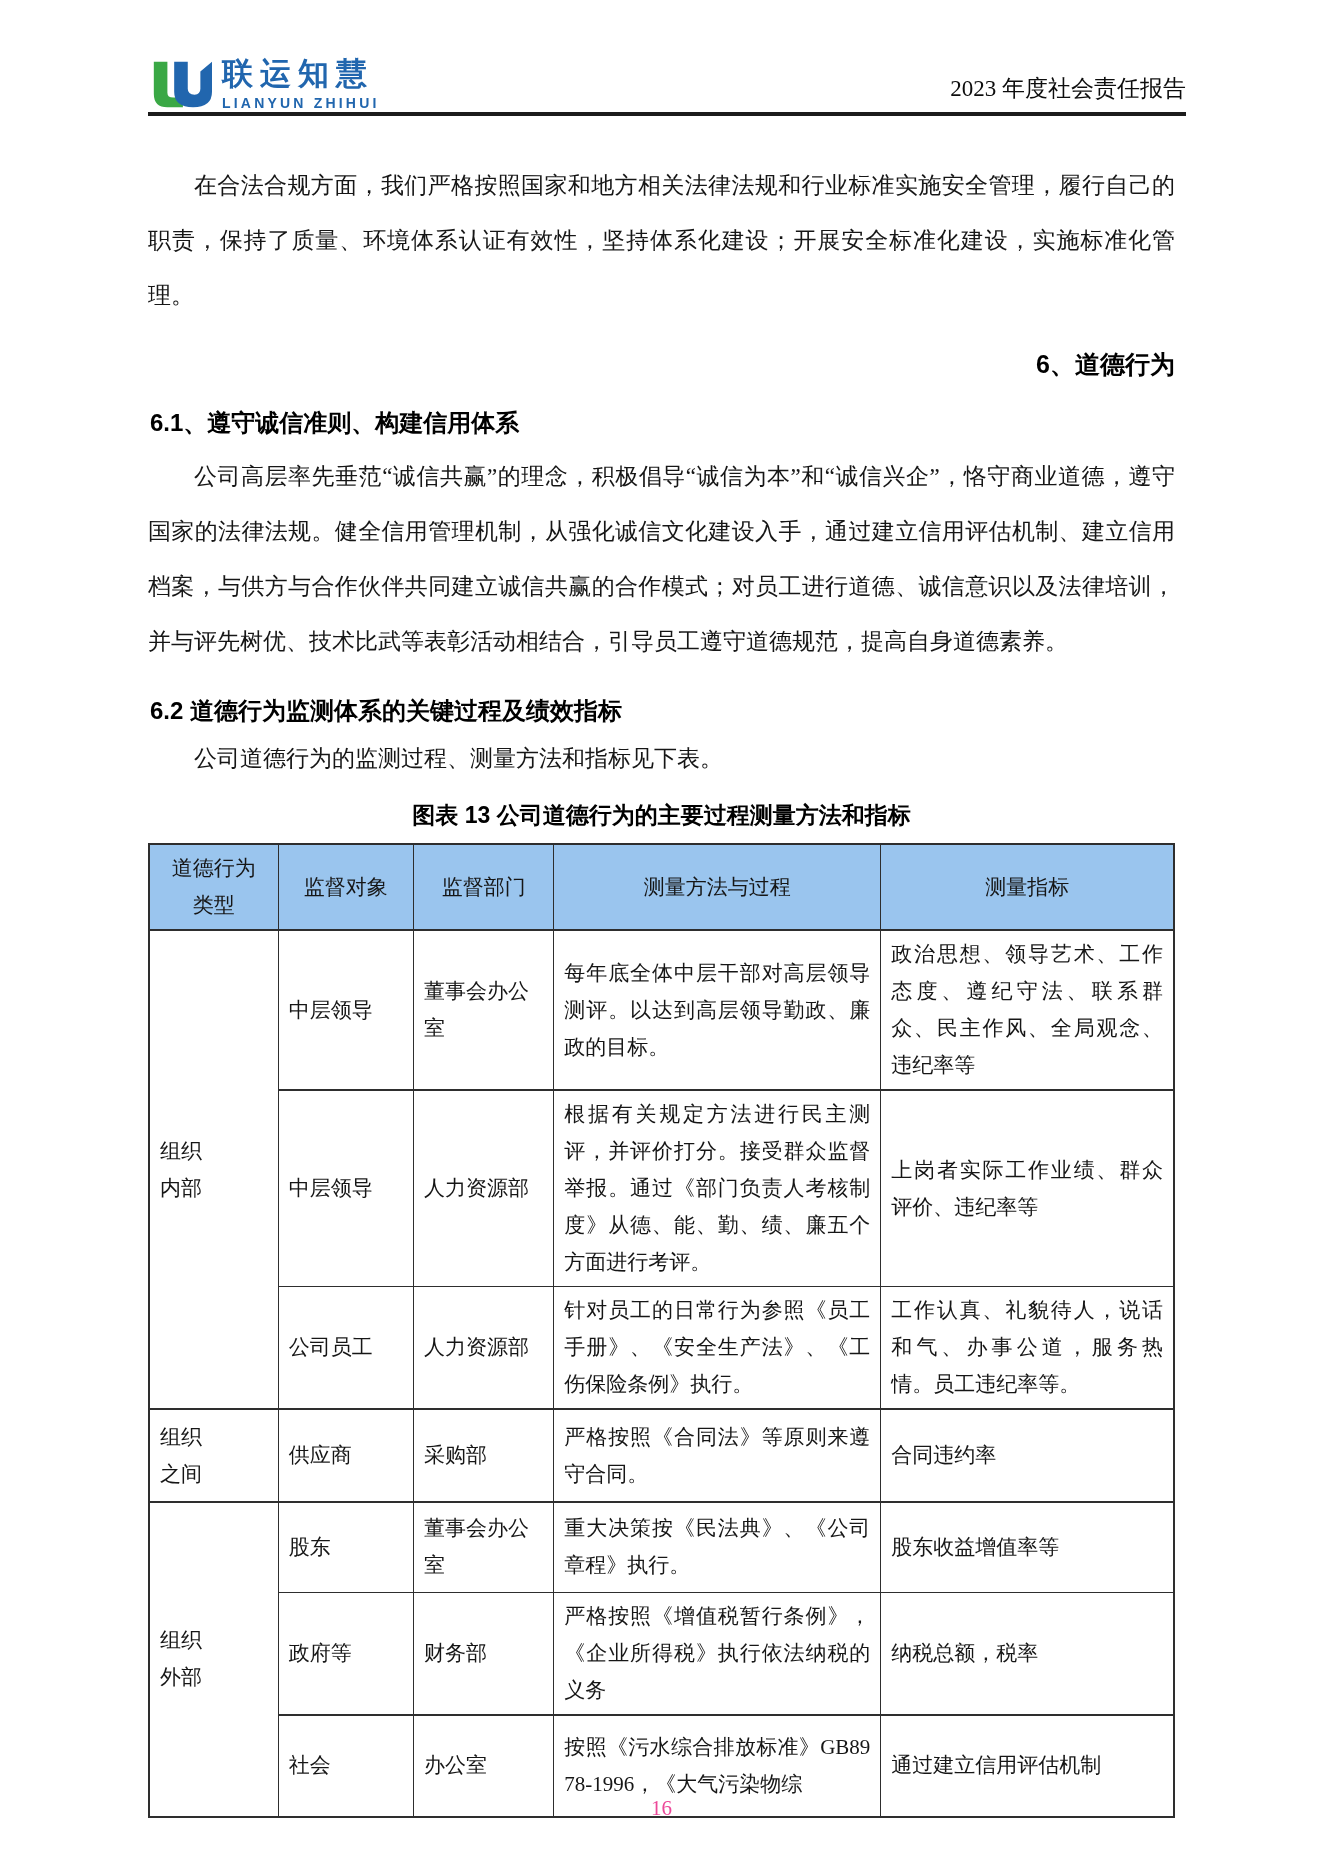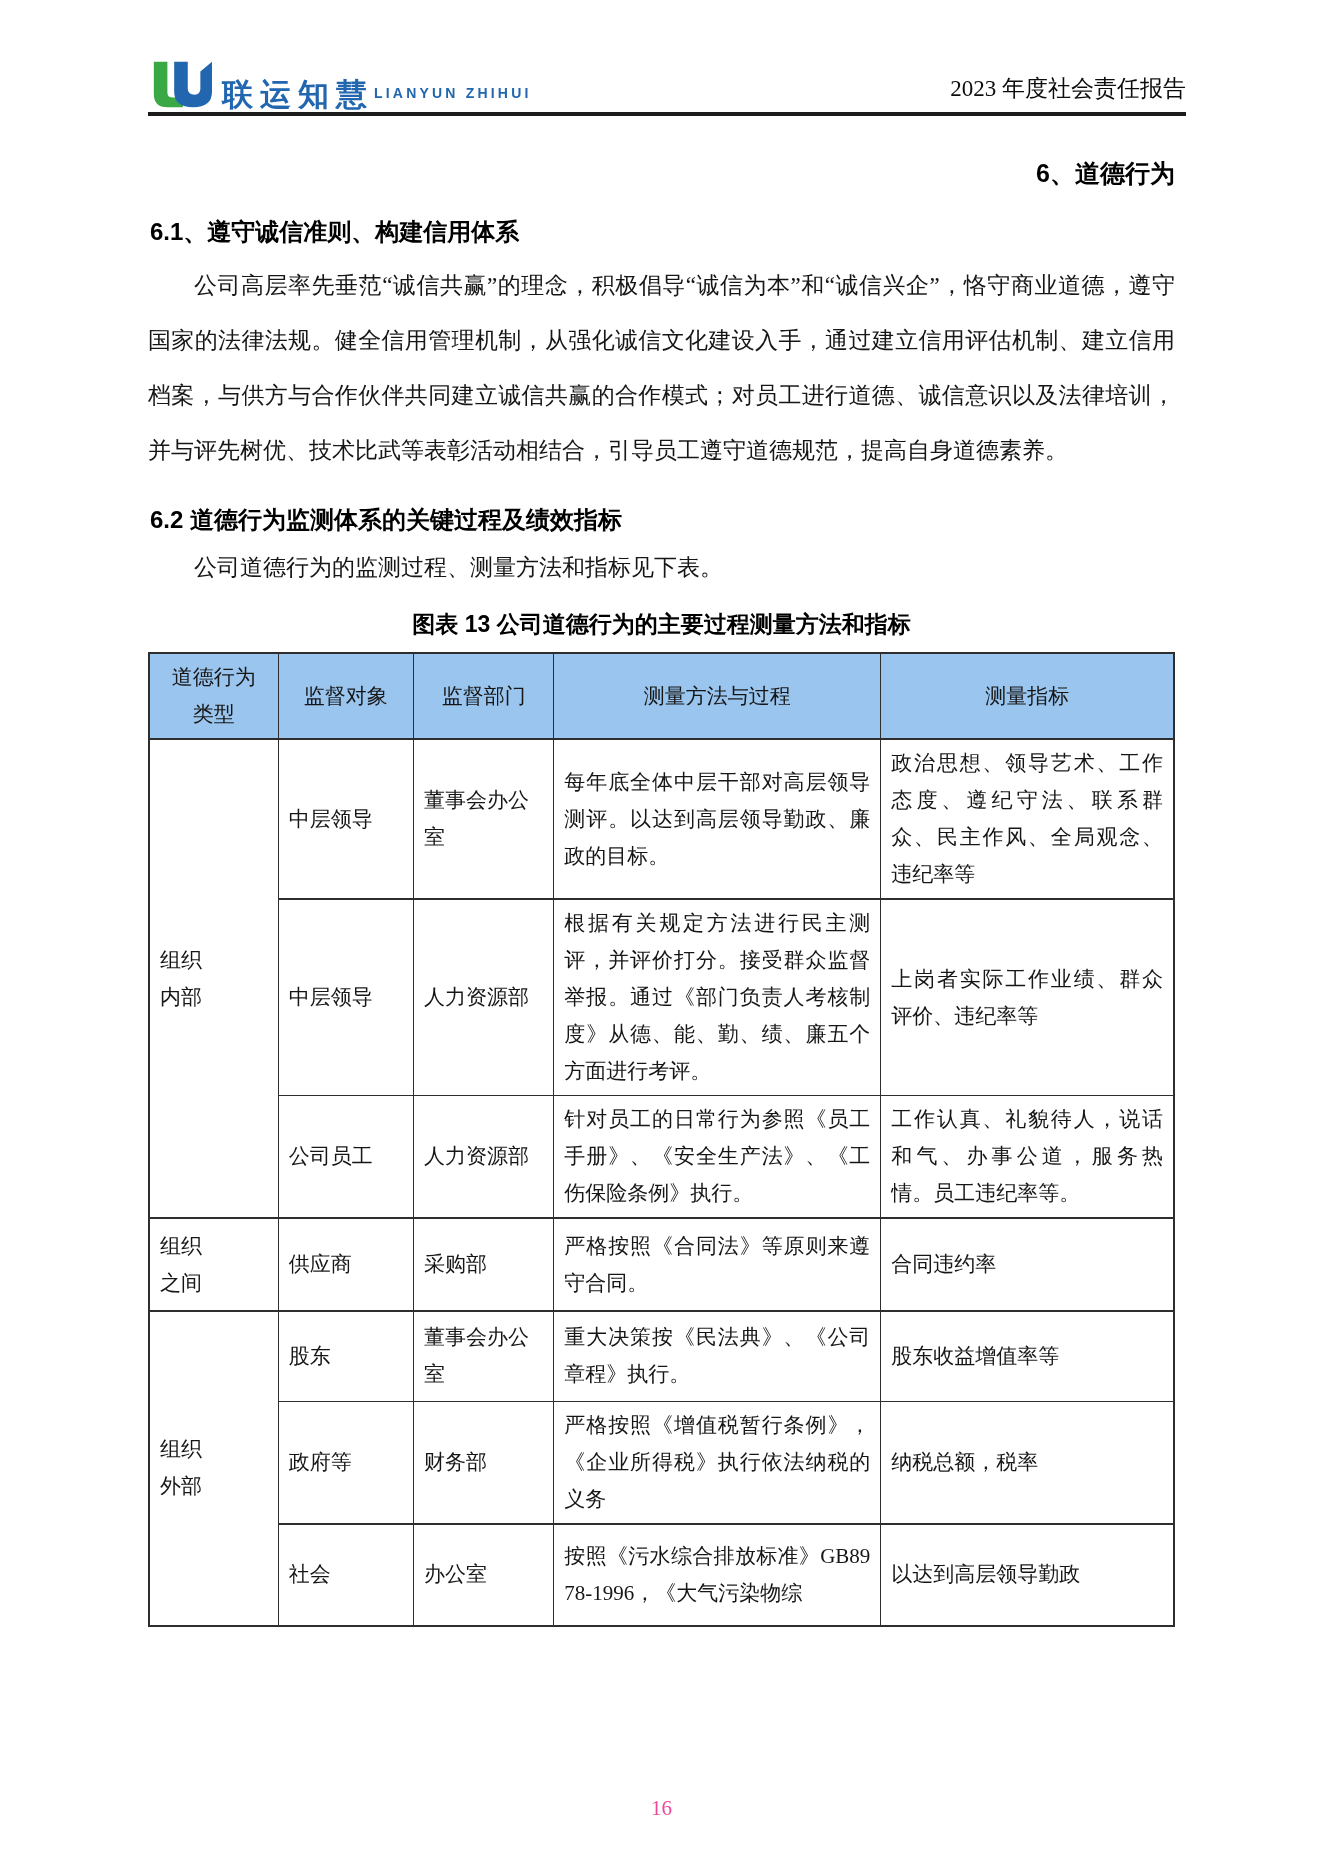--- a/index.html
+++ b/index.html
@@ -23,21 +23,21 @@
   }
   
   .page-header{
     position:absolute;top:58px;left:148px;right:137px;
     display:flex;justify-content:space-between;align-items:flex-end;
     border-bottom:4px solid var(--rule);
     padding-bottom:2px;
   }
   .logo{display:flex;align-items:flex-end;gap:10px;}
   .logo-mark{width:64px;height:52px;display:block;}
-  .logo-text{display:flex;flex-direction:row;line-height:1;}
+  .logo-text{display:flex;flex-direction:column;line-height:1;}
   .logo-cn{
     font-family:"Liberation Sans","DejaVu Sans",sans-serif;
     font-weight:bold;font-size:31px;color:var(--logo-blue);
     letter-spacing:7px;white-space:nowrap;
   }
   .logo-en{
     font-family:"Liberation Sans","DejaVu Sans",sans-serif;
     font-weight:bold;font-size:14px;color:var(--logo-blue);
     letter-spacing:3.2px;margin-top:7px;white-space:nowrap;
   }
@@ -122,20 +122,21 @@
       <div class="logo-text">
         <span class="logo-cn">联运知慧</span>
         <span class="logo-en">LIANYUN ZHIHUI</span>
       </div>
     </div>
     <div class="report-title">2023 年度社会责任报告</div>
   </div>
 
   <div class="content">
 
+    <p class="body-par p-intro">在合法合规方面，我们严格按照国家和地方相关法律法规和行业标准实施安全管理，履行自己的职责，保持了质量、环境体系认证有效性，坚持体系化建设；开展安全标准化建设，实施标准化管理。</p>
 
     <h2 class="sec">6、道德行为</h2>
 
     <h3 class="sub">6.1、遵守诚信准则、构建信用体系</h3>
 
     <p class="body-par p-61">公司高层率先垂范“诚信共赢”的理念，积极倡导“诚信为本”和“诚信兴企”，恪守商业道德，遵守国家的法律法规。健全信用管理机制，从强化诚信文化建设入手，通过建立信用评估机制、建立信用档案，与供方与合作伙伴共同建立诚信共赢的合作模式；对员工进行道德、诚信意识以及法律培训，并与评先树优、技术比武等表彰活动相结合，引导员工遵守道德规范，提高自身道德素养。</p>
 
     <h3 class="sub h-62">6.2 道德行为监测体系的关键过程及绩效指标</h3>
 
     <p class="body-par p-62">公司道德行为的监测过程、测量方法和指标见下表。</p>
@@ -200,21 +201,21 @@
         <tr class="sep r-zhengfu">
           <td class="c-target">政府等</td>
           <td class="c-dept">财务部</td>
           <td class="c-method">严格按照《增值税暂行条例》，《企业所得税》执行依法纳税的义务</td>
           <td class="c-metric">纳税总额，税率</td>
         </tr>
         <tr class="r-shehui">
           <td class="c-target">社会</td>
           <td class="c-dept">办公室</td>
           <td class="c-method">按照《污水综合排放标准》GB8978-1996，《大气污染物综</td>
-          <td class="c-metric">以达到高层领导勤政</td>
+          <td class="c-metric">通过建立信用评估机制</td>
         </tr>
       </tbody>
     </table>
 
   </div>
 
   <div class="page-footer">16</div>
 
 </div>
 

